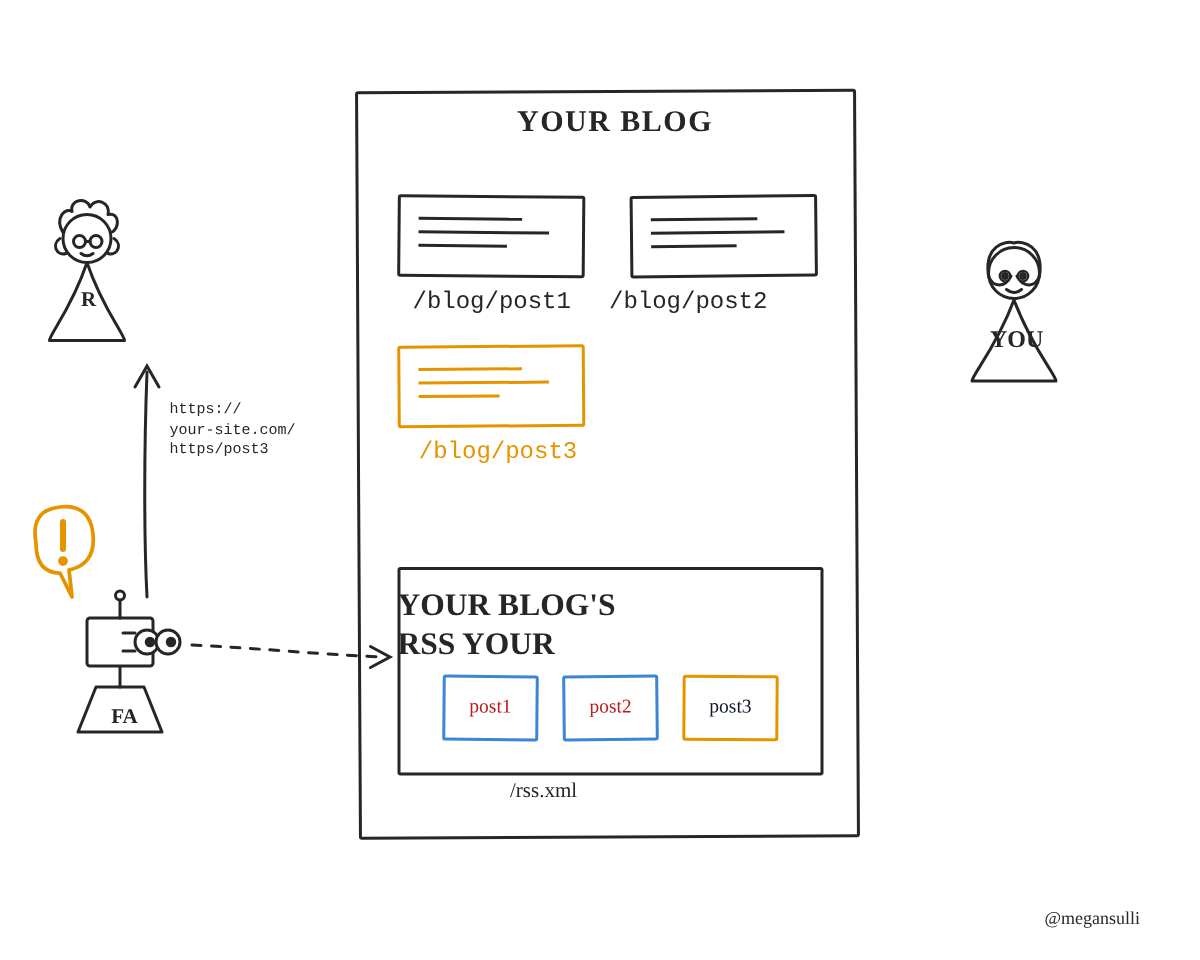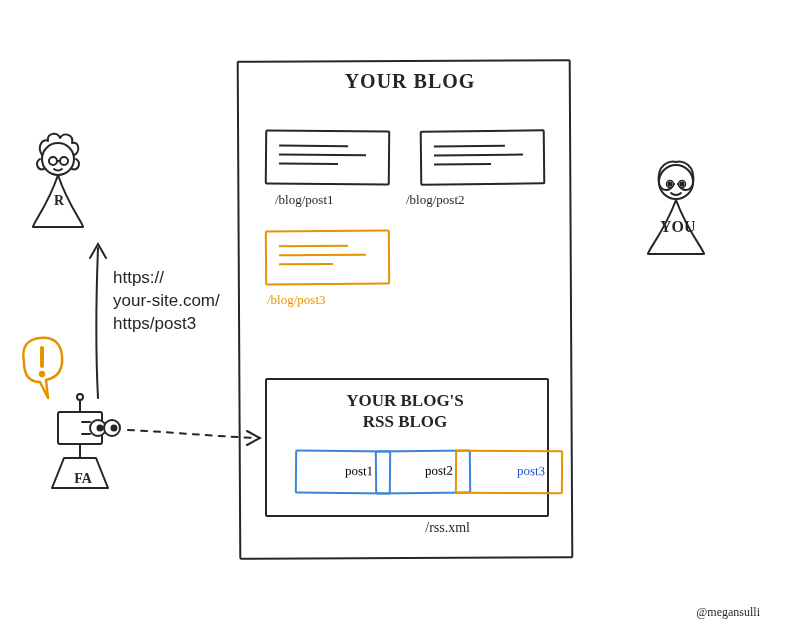--- a/index.html
+++ b/index.html
@@ -53,63 +53,63 @@
   .post-card .ln {
     height: 2px; background: #262626;
     margin: 5px 0 7px 0;
     width: 85%;
   }
   .post-card.orange-card { border-color: #e59400; }
   .post-card.orange-card .ln { background: #e59400; }
 
   .post-label {
     width: 130px; text-align: left;
-    font-size: 13px;
+    font-size: 16px;
     margin-top: 2px;
-    font-family: Liberation Serif, serif;
+    font-family: Liberation Mono, monospace;
   }
 
   
   .rss-box {
     left: 265px; top: 378px;
     width: 280px; height: 135px;
     border: 2px solid #262626;
     border-radius: 2px;
   }
   .rss-title {
     left: 265px; top: 390px; width: 280px;
-    text-align: center;
-    font-size: 17px;
+    text-align: left;
+    font-size: 21px;
     line-height: 1.25;
     font-weight: 600;
   }
   .rss-item {
     width: 60px; height: 40px;
     text-align: center;
     font-size: 13px;
     line-height: 38px;
     border: 2px solid;
     border-radius: 2px;
     font-family: cursive;
   }
-  .rss-item.blue-item { border-color: #3a85d8; color:#000000;padding-left:32px; }
-  .rss-item.orange-item { border-color: #e59400; color:#1d4ed8;padding-left:44px; }
+  .rss-item.blue-item { border-color: #3a85d8; color:#b91c1c; }
+  .rss-item.orange-item { border-color: #e59400; color:#0f172a; }
   .rss-label {
     left: 340px; top: 520px; width: 130px;
     font-size: 14px;
-    text-align: right;
+    text-align: left;
     font-family: cursive;
   }
 
   
   .notify-url {
     left: 113px; top: 267px; width: 140px;
-    font-size: 17px;
+    font-size: 10px;
     line-height: 1.35;
-    font-family: Liberation Sans, sans-serif;
+    font-family: Liberation Mono, monospace;
   }
 
   
   .char-label {
     font-size: 14px;
     text-align: center;
     font-weight: 600;
   }
   .reader-label { left: 49px; top: 193px; width: 20px; }
   .robot-label  { left: 70px; top: 471px; width: 26px; }
@@ -145,26 +145,26 @@
       <div class="ln" style="width:90%"></div>
       <div class="ln" style="width:58%"></div>
   </div>
   <div class="abs ink post-label" style="left:406px; top:190px;">/blog/post2</div>
 
   <div class="abs post-card orange-card" style="left:265px; top:230px; transform:rotate(-0.4deg);">
     <div class="ln" style="width:70%"></div>
       <div class="ln" style="width:88%"></div>
       <div class="ln" style="width:55%"></div>
   </div>
-  <div class="abs orange post-label" style="left:267px; top:290px;">/blog/post3</div>
+  <div class="abs orange post-label" style="left:267px; top:290px;text-align:center;">/blog/post3</div>
 
   <div class="abs rss-box"></div>
   <div class="abs ink rss-title">
     <span>YOUR BLOG'S</span><br>
-    <span>RSS BLOG</span>
+    <span>RSS YOUR</span>
   </div>
   <div class="abs rss-item blue-item" style="left:295px; top:450px; transform:rotate(0.5deg);">post1</div>
   <div class="abs rss-item blue-item" style="left:375px; top:450px; transform:rotate(-0.6deg);">post2</div>
   <div class="abs rss-item orange-item" style="left:455px; top:450px; transform:rotate(0.4deg);">post3</div>
   <div class="abs ink rss-label">/rss.xml</div>
 
   <div class="abs ink notify-url">
     <span>https://</span><br>
     <span>your-site.com/</span><br>
     <span>https/post3</span>

